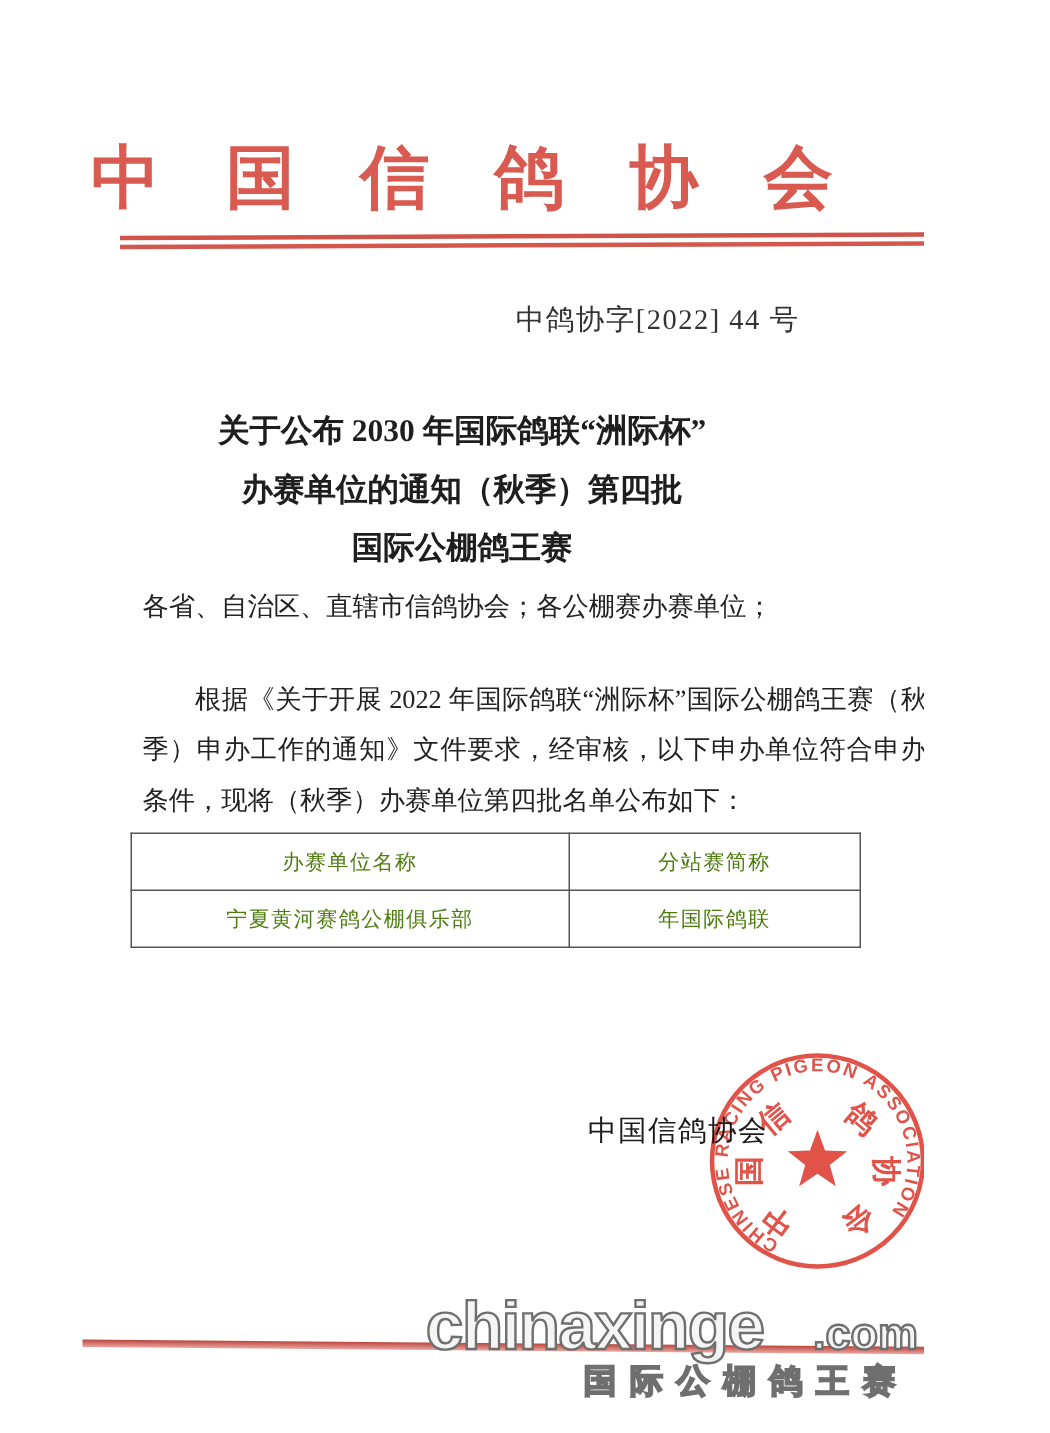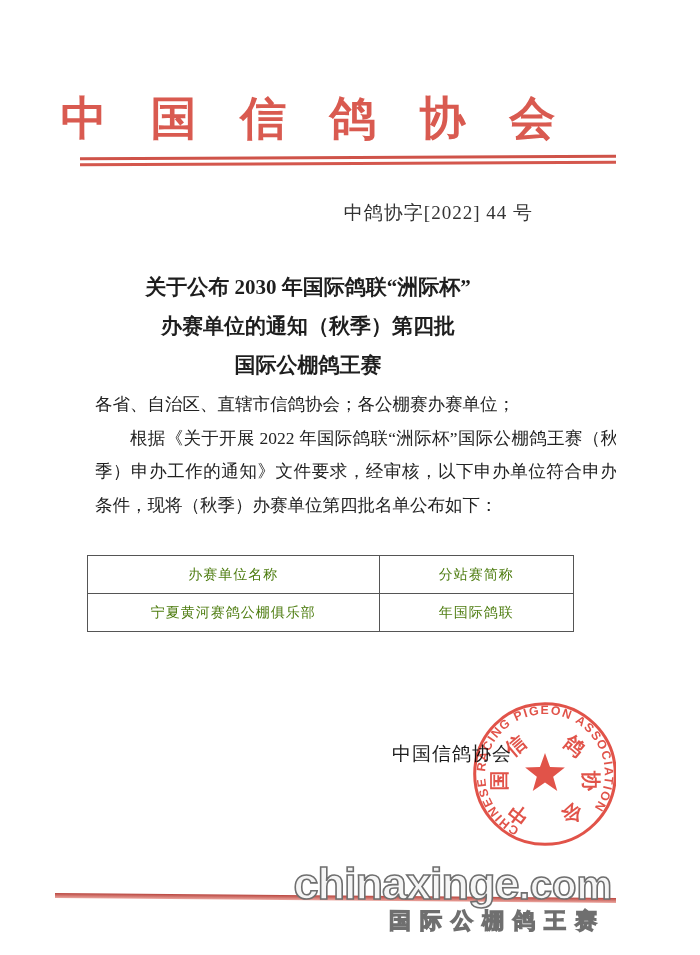--- a/index.html
+++ b/index.html
@@ -52,21 +52,21 @@
   }
   
   .body-block {
     position: absolute;
     top: 388px; left: 95px; width: 523px;
     font-size: 17.5px;
     line-height: 33.5px;
     text-align: justify;
     color: #222;
   }
-  .body-block p.indent { text-indent: 2em; }
+  .body-block p.indent { text-indent: 2em; margin-top: 28px; }
   
   .units-table {
     position: absolute;
     top: 555px; left: 87px;
     width: 487px;
     border-collapse: collapse;
     table-layout: fixed;
     font-size: 14px;
     color: #4d7c0f;
   }
@@ -113,22 +113,23 @@
     z-index: 2;
     font-family: "Liberation Sans", "DejaVu Sans", sans-serif;
     font-weight: bold;
     font-size: 45px;
     letter-spacing: -1px;
     color: #f5f5f5;
     -webkit-text-stroke: 1.6px #6f6f6f;
     white-space: nowrap;
   }
   .wm-en .tld {
-    font-size: 40px;
+    font-size: 30px;
     letter-spacing: 0;
+    padding-left: 33px;
   }
   .wm-cn {
     position: absolute;
     top: 906px; right: 10px;
     z-index: 2;
     font-family: "Liberation Sans", "DejaVu Sans", sans-serif;
     font-weight: bold;
     font-size: 22px;
     letter-spacing: 9px;
     color: #f8f8f8;

